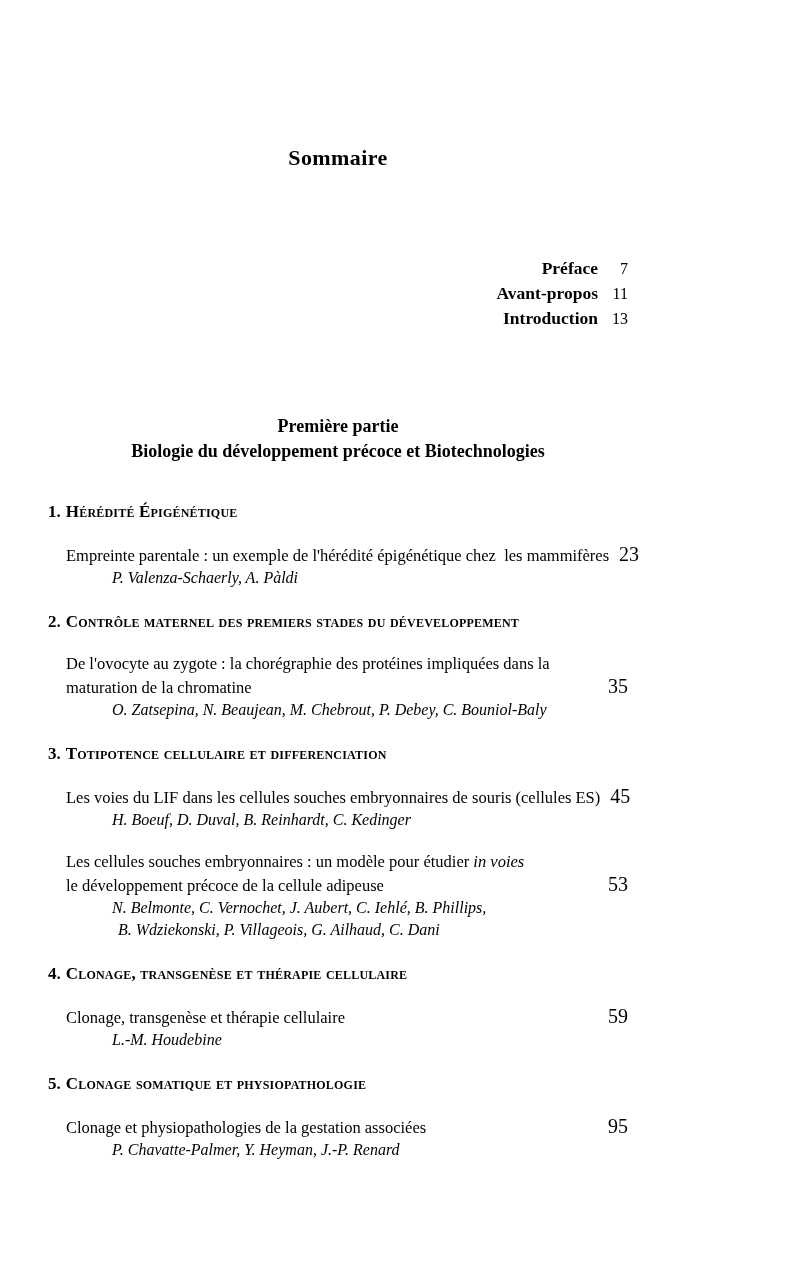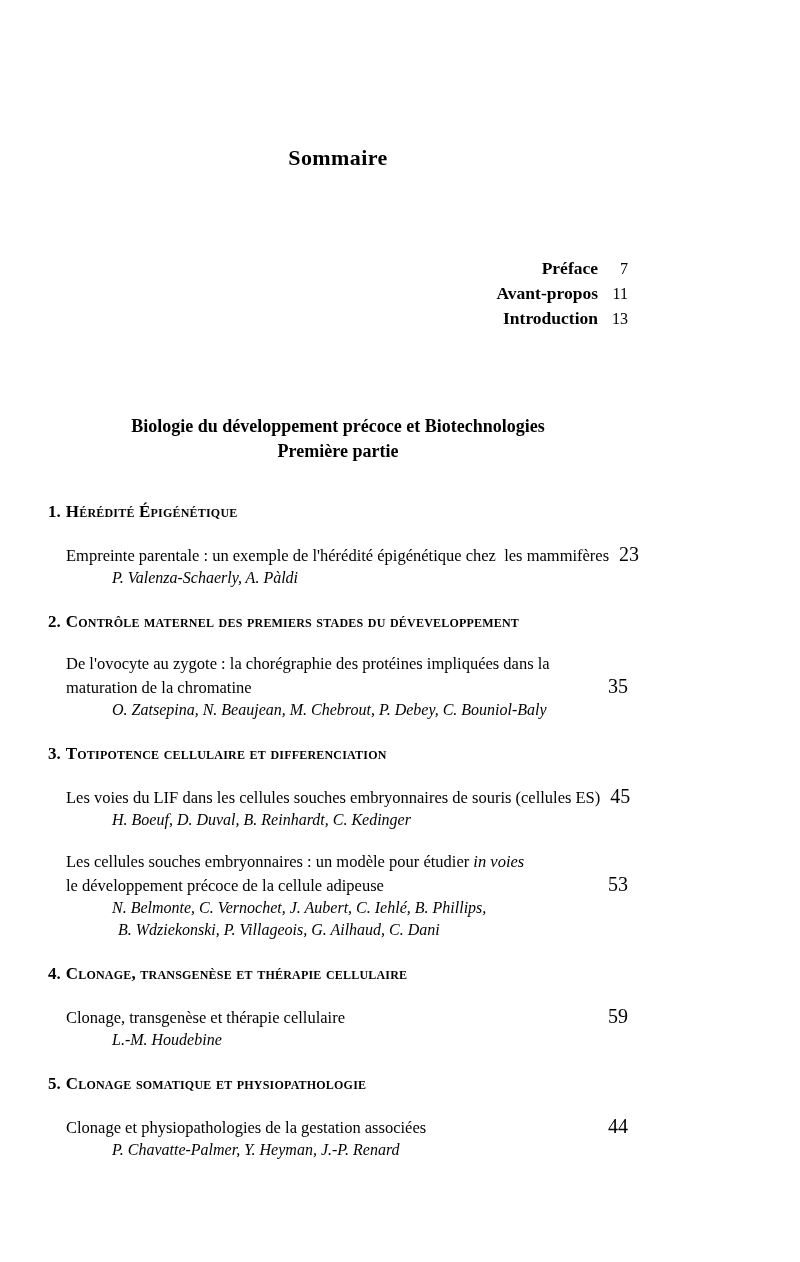--- a/index.html
+++ b/index.html
@@ -77,22 +77,22 @@
         <span class="front-label">Avant-propos</span>
         <span class="front-page">11</span>
       </div>
       <div class="front-row">
         <span class="front-label">Introduction</span>
         <span class="front-page">13</span>
       </div>
     </div>
 
   <div class="part">
+    <div>Première partie</div>
     <div>Biologie du développement précoce et Biotechnologies</div>
-    <div>Première partie</div>
   </div>
 
   <div id="sections">
       <section class="section">
         <div class="sec-heading"><span class="sec-num">1.</span><span class="sec-title">Hérédité Épigénétique</span></div>
         <div class="entry">
           <div class="entry-line">
             <span class="line-text"><span class="seg">Empreinte parentale : un exemple de l'hérédité épigénétique chez  les mammifères</span></span>
             <span class="line-page">23</span>
           </div>
@@ -143,19 +143,19 @@
             <span class="line-page">59</span>
           </div>
           <div class="author-line">L.-M. Houdebine</div>
         </div>
       </section>
       <section class="section">
         <div class="sec-heading"><span class="sec-num">5.</span><span class="sec-title">Clonage somatique et physiopathologie</span></div>
         <div class="entry">
           <div class="entry-line">
             <span class="line-text"><span class="seg">Clonage et physiopathologies de la gestation associées</span></span>
-            <span class="line-page">44</span>
+            <span class="line-page">95</span>
           </div>
           <div class="author-line">P. Chavatte-Palmer, Y. Heyman, J.-P. Renard</div>
         </div>
       </section>
     </div>
 </div>
 
 </body></html>

